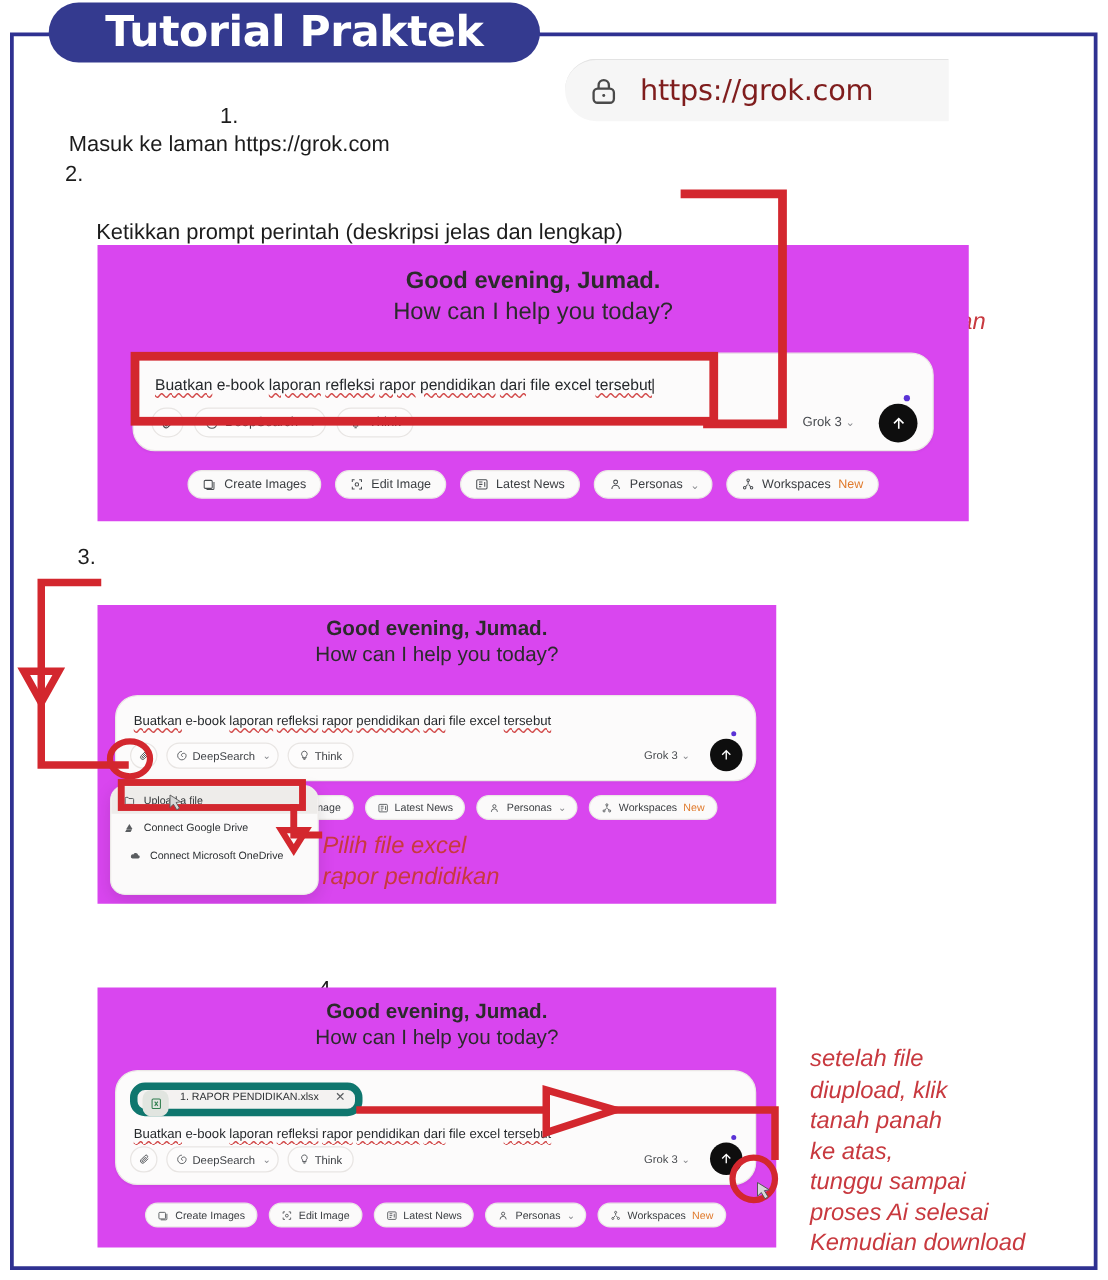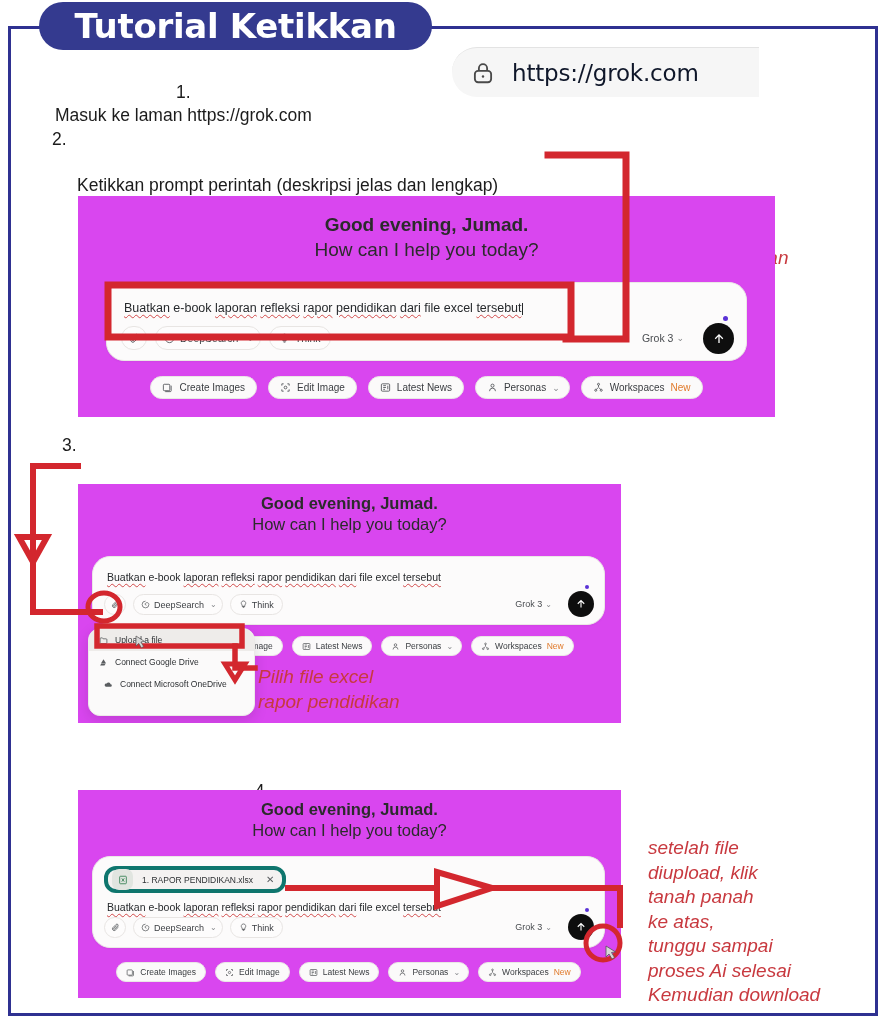--- a/index.html
+++ b/index.html
@@ -68,21 +68,21 @@
     padding-left: 18px;
     border-top: 1px solid #e3e3e3;
   }
   .urlbar .lock {
     width: 26px; height: 26px;
     margin-right: 16px;
     flex: 0 0 auto;
   }
   .urlbar .url {
     font-size: 23px;
-    color: #0f172a;
+    color: #7f1d1d;
     font-family: "DejaVu Sans", sans-serif;
     letter-spacing: -0.2px;
   }
 
   
   .grokpanel {
     position: absolute;
     background: #d946ef;
     overflow: hidden;
   }
@@ -179,23 +179,23 @@
     color: #2d3033;
     font-family: "Liberation Sans", sans-serif;
     white-space: nowrap;
     position: relative;
   }
   .dd-item.sel { background: #eeecea; }
 
   
   .filechip {
     position:absolute;
-    display:flex; align-items:center;
+    display:flex; align-items:flex-start;
     background:#f4f2f1;
-    border:4px solid #0f766e;
+    border:6px solid #0f766e;
     border-radius:12px;
   }
   .filechip .thumb {
     background:#e1e5e0;
     border-radius:7px;
     display:flex;align-items:center;justify-content:center;
   }
   .filechip .fname {
     color:#2d3033;
     font-family:"Liberation Sans", sans-serif;
@@ -222,21 +222,21 @@
   }
 </style>
 </head>
 <body>
 
 <div class="page">
 
   <div class="frame"></div>
 
   <div class="title-badge">
-    <span>Tutorial Ketikkan</span>
+    <span>Tutorial Praktek</span>
   </div>
 
   <div class="step" style="left:55px; top:58px;">
     <span>1.</span>
     <span>Masuk ke laman https://grok.com</span>
   </div>
 
   <div class="urlbar">
     <span class="lock">
       <svg viewBox="0 0 24 24" width="26" height="26" fill="none" stroke="#4a4a4a" stroke-width="1.7">

